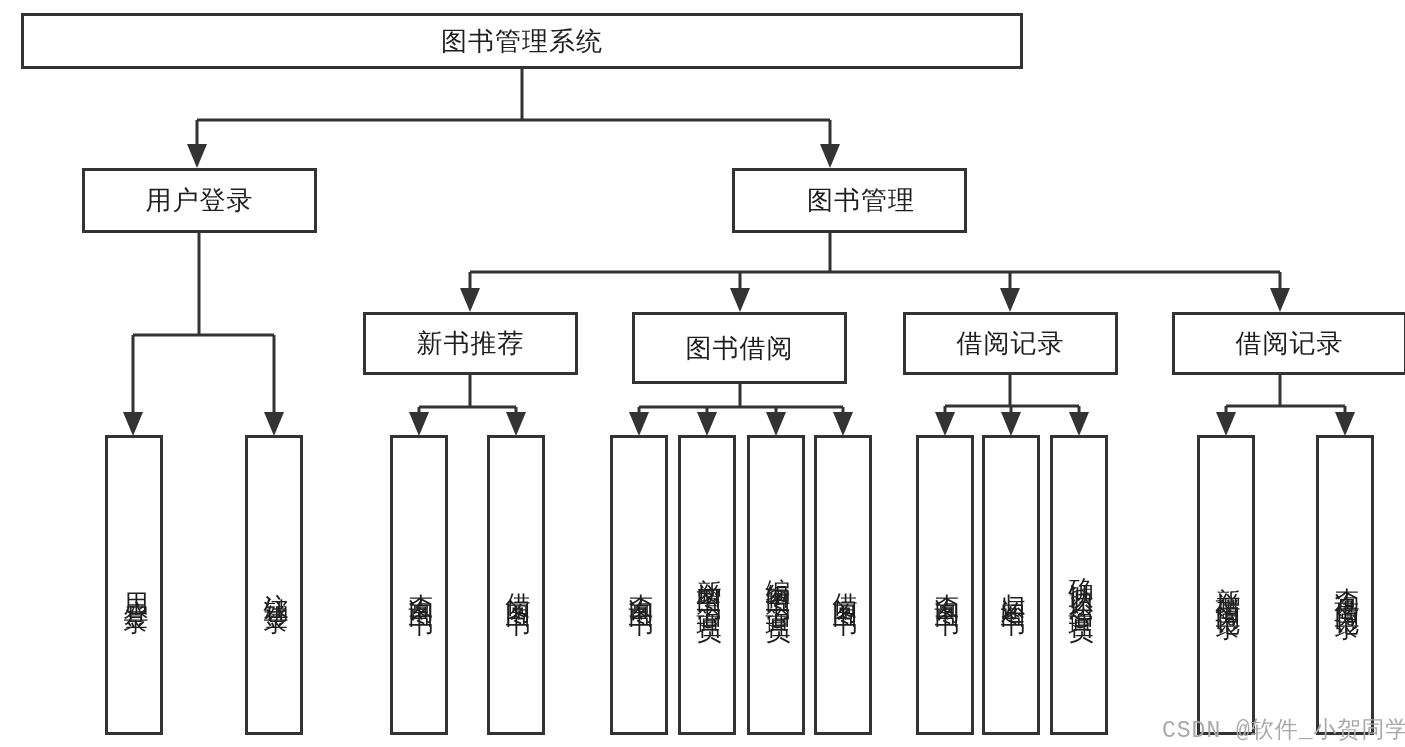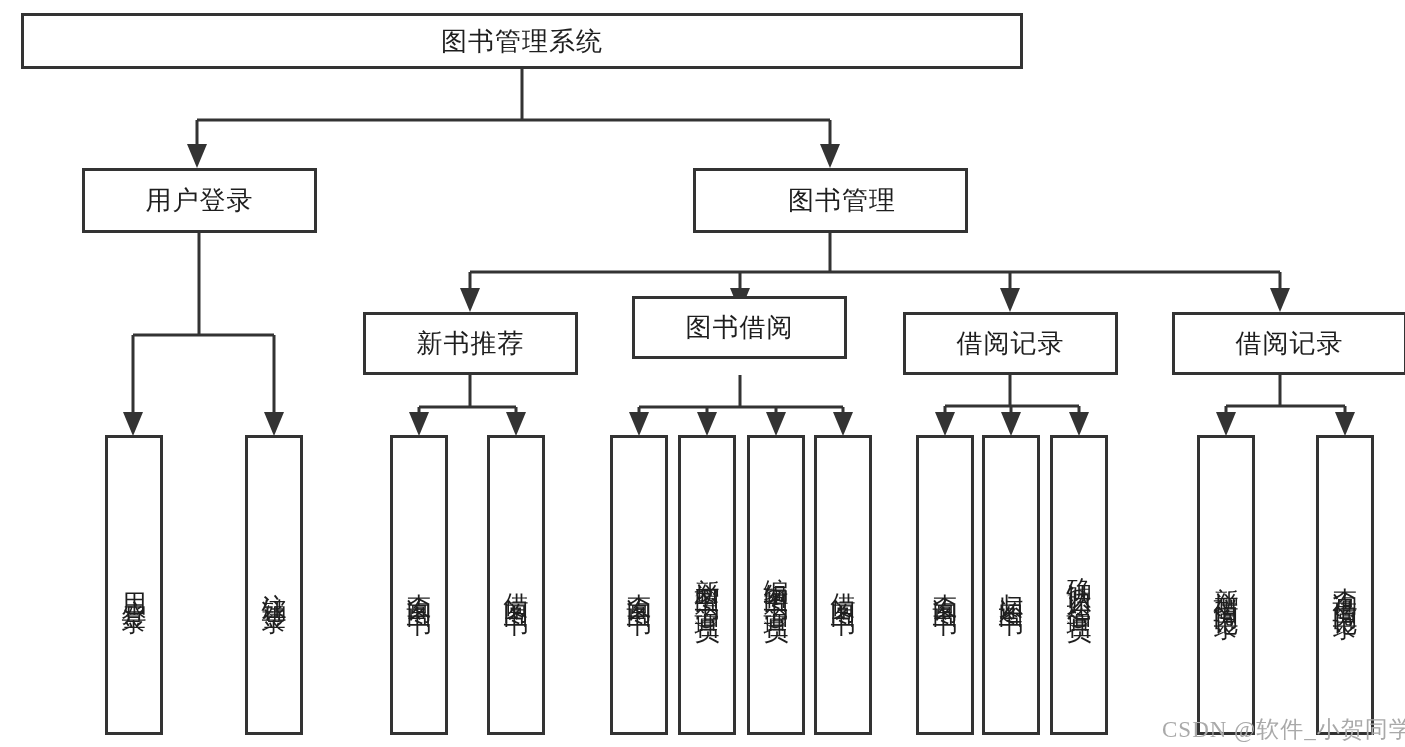--- a/index.html
+++ b/index.html
@@ -1,20 +1,20 @@
 <!DOCTYPE html>
 <html><head>
 <meta charset="utf-8">
 <style>
   html,body { margin:0; padding:0; background:#ffffff; }
   .canvas {
     position:relative;
     width:1405px; height:747px;
     background:#ffffff;
-    font-family:Liberation Serif, serif;
+    font-family:Liberation Mono, monospace;
     overflow:hidden;
   }
   svg.connectors { position:absolute; left:0; top:0; }
   .node {
     position:absolute;
     box-sizing:border-box;
     border:3px solid #333333;
     background:#ffffff;
     display:flex; align-items:center; justify-content:center;
     color:#1e1e1e;
@@ -90,28 +90,28 @@
     </g>
   </svg>
 
   <div class="node h-node" style="left:21px; top:13px; width:1002px; height:56px;">
     <span>图书管理系统</span>
   </div>
 
   <div class="node h-node" style="left:82px; top:168px; width:235px; height:65px;">
     <span>用户登录</span>
   </div>
-  <div class="node h-node" style="left:693px; top:168px; width:275px; height:65px;padding-left:23px;">
+  <div class="node h-node" style="left:732px; top:168px; width:235px; height:65px;padding-left:23px;">
     <span>图书管理</span>
   </div>
 
   <div class="node h-node" style="left:363px; top:312px; width:215px; height:63px;">
     <span>新书推荐</span>
   </div>
-  <div class="node h-node" style="left:632px; top:296px; width:215px; height:63px;justify-content:center;">
+  <div class="node h-node" style="left:632px; top:312px; width:215px; height:72px;justify-content:center;">
     <span>图书借阅</span>
   </div>
   <div class="node h-node" style="left:903px; top:312px; width:215px; height:63px;">
     <span>借阅记录</span>
   </div>
   <div class="node h-node" style="left:1172px; top:312px; width:235px; height:63px;">
     <span>借阅记录</span>
   </div>
 
   <div class="node v-node" style="left:105px; top:435px; width:58px; height:300px;">

